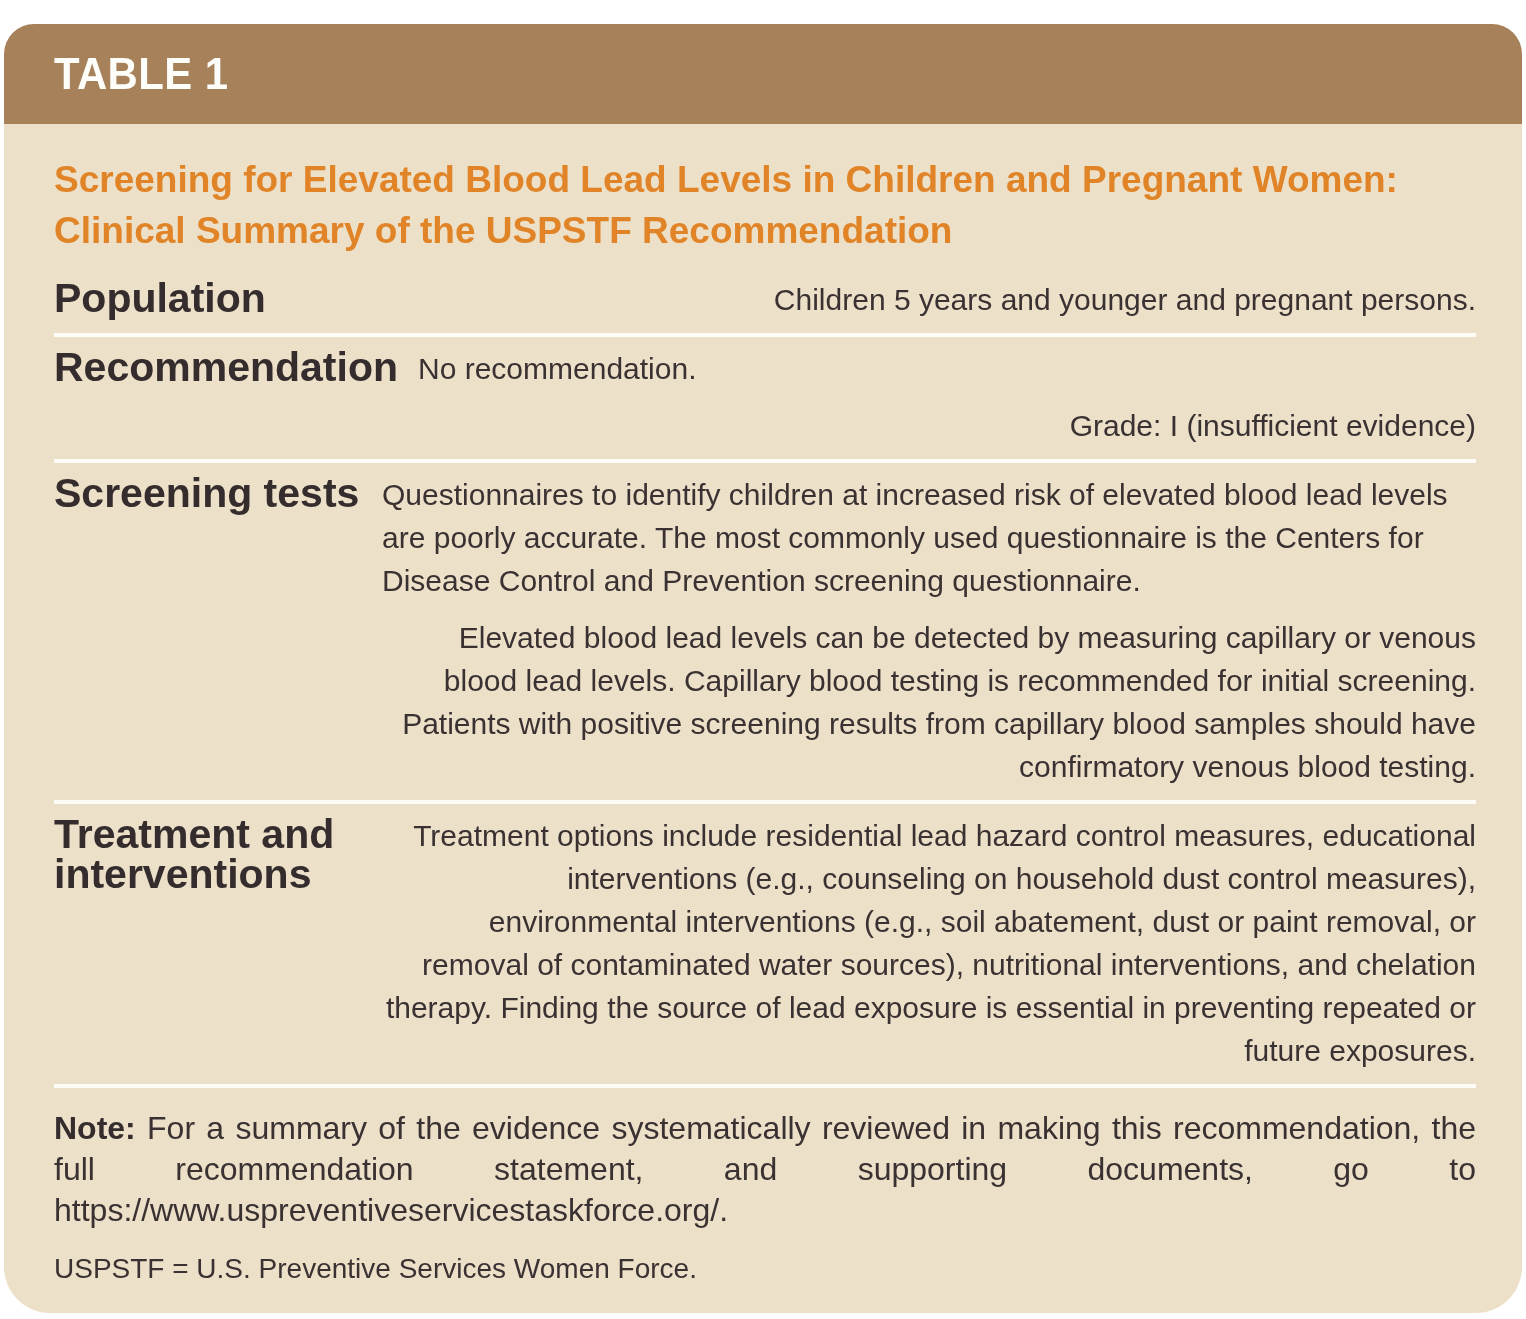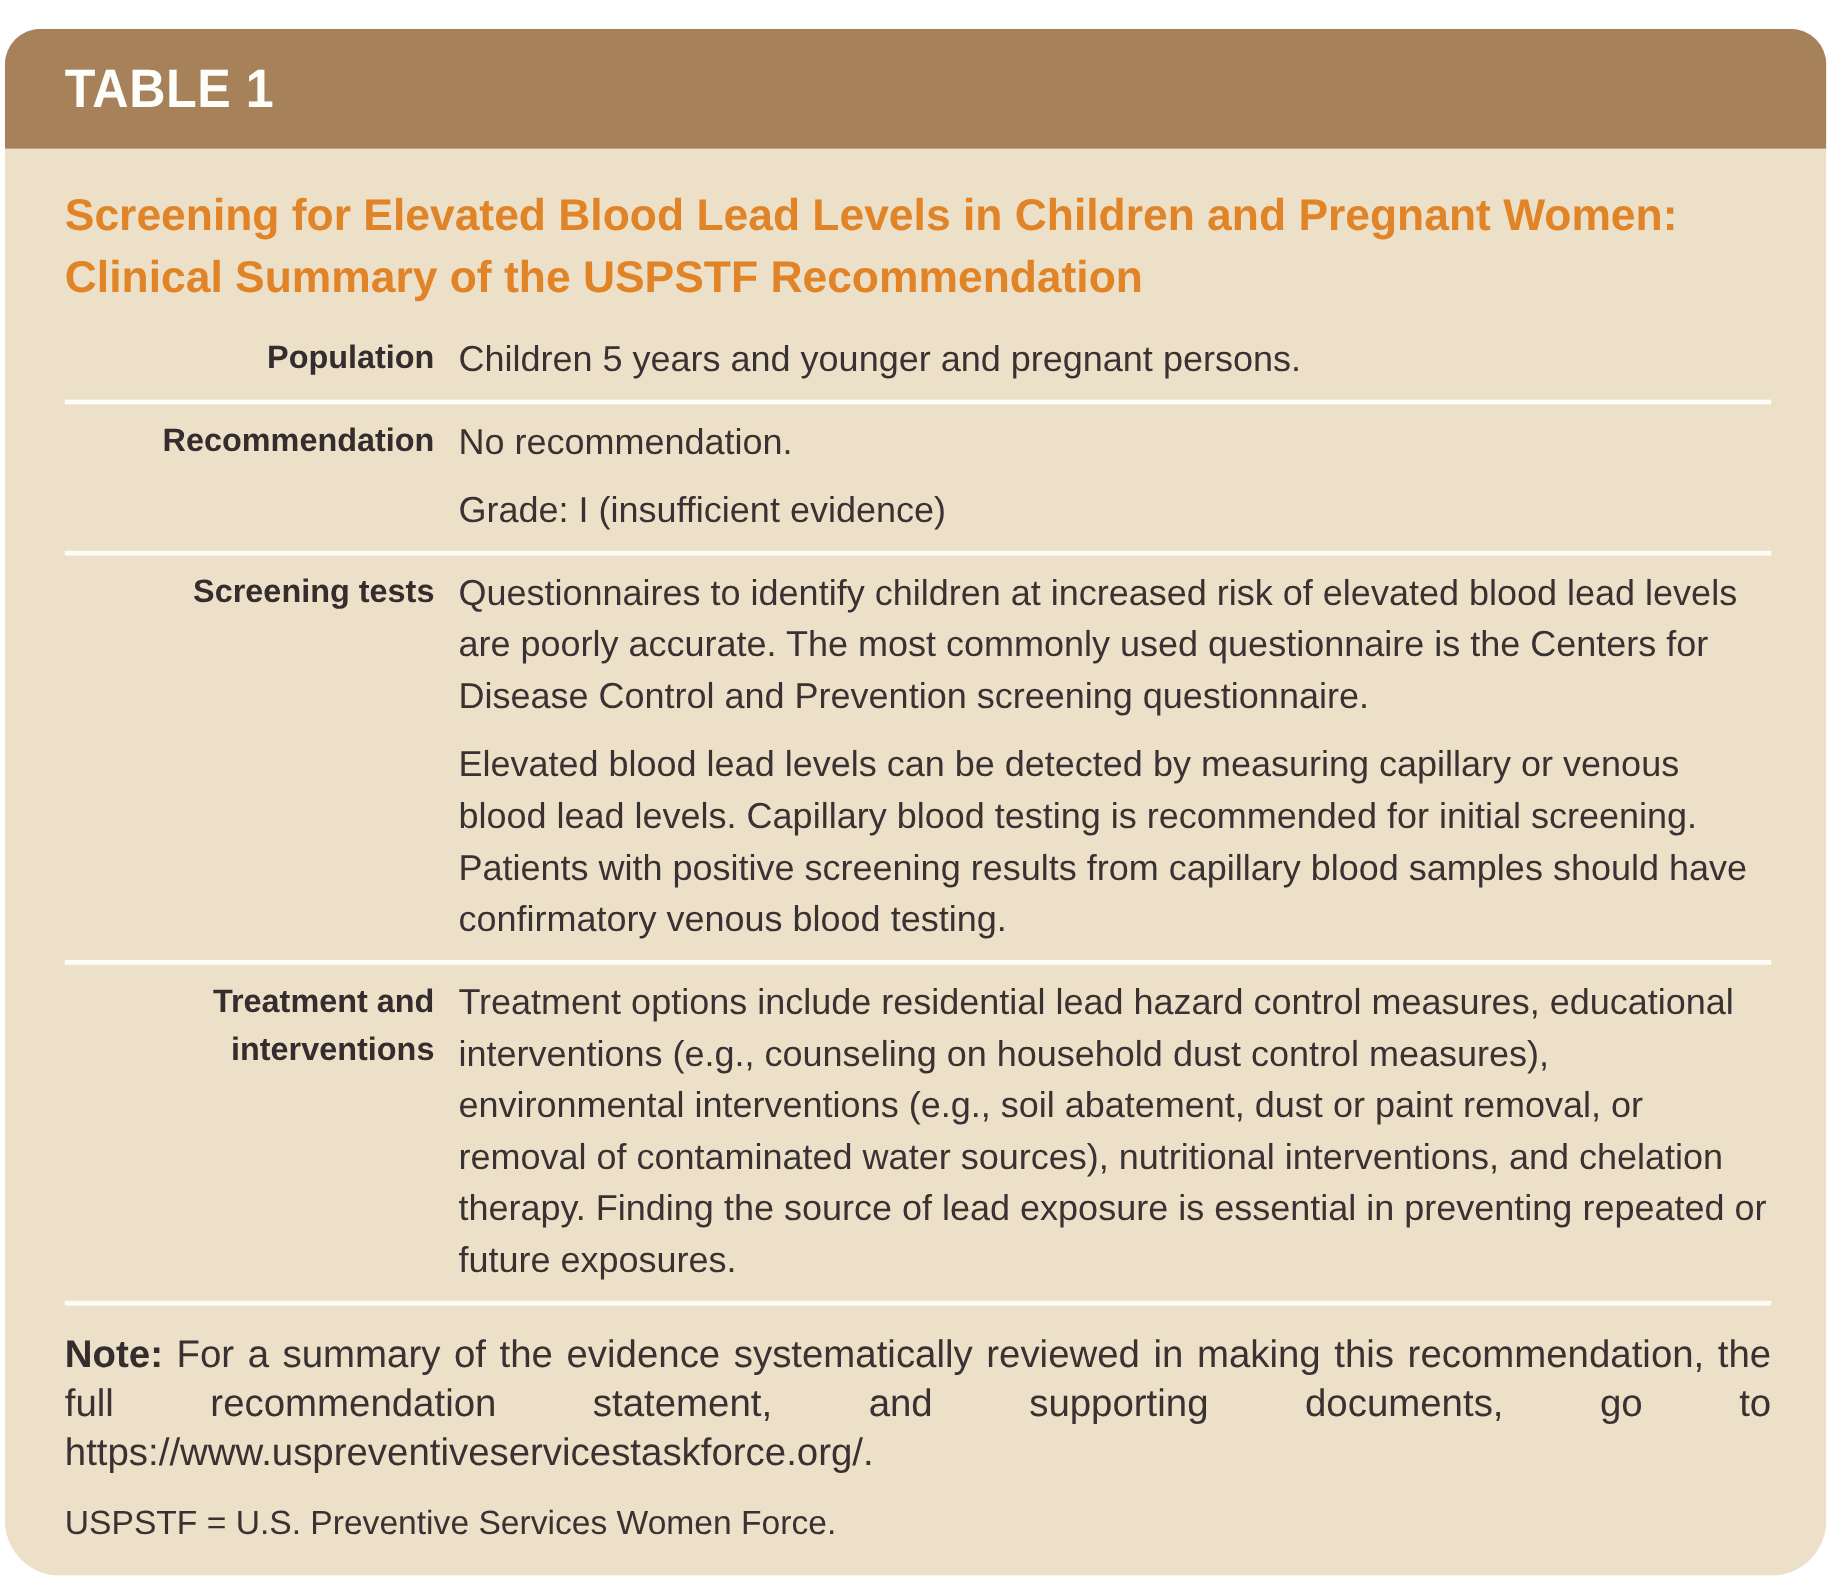--- a/index.html
+++ b/index.html
@@ -55,34 +55,33 @@
   }
   .summary-table { width: 100%; }
   .t-row {
     display: flex;
     padding: 10px 0 12px 0;
     border-bottom: 4px solid var(--divider-white);
   }
   .row-label {
     flex: 0 0 328px;
     font-weight: 700;
-    font-size: 27px;
+    font-size: 41px;
     line-height: 40px;
     color: var(--label-dark);
     padding-right: 20px;
-    text-align: right;
   }
   .row-value {
     flex: 1;
     font-size: 30px;
     line-height: 43px;
     color: var(--text-dark);
   }
   .row-value p { margin: 0 0 14px 0; }
-  .row-value p:last-child { margin-bottom: 0; }
+  .row-value p:last-child { margin-bottom: 0; text-align: right; }
   .footnote {
     margin: 20px 0 0 0;
     font-size: 32px;
     line-height: 41px;
     text-align: justify;
     overflow-wrap: break-word;
     max-width: 1428px;
   }
   .footnote b { color: var(--label-dark); }
   .abbrev {

